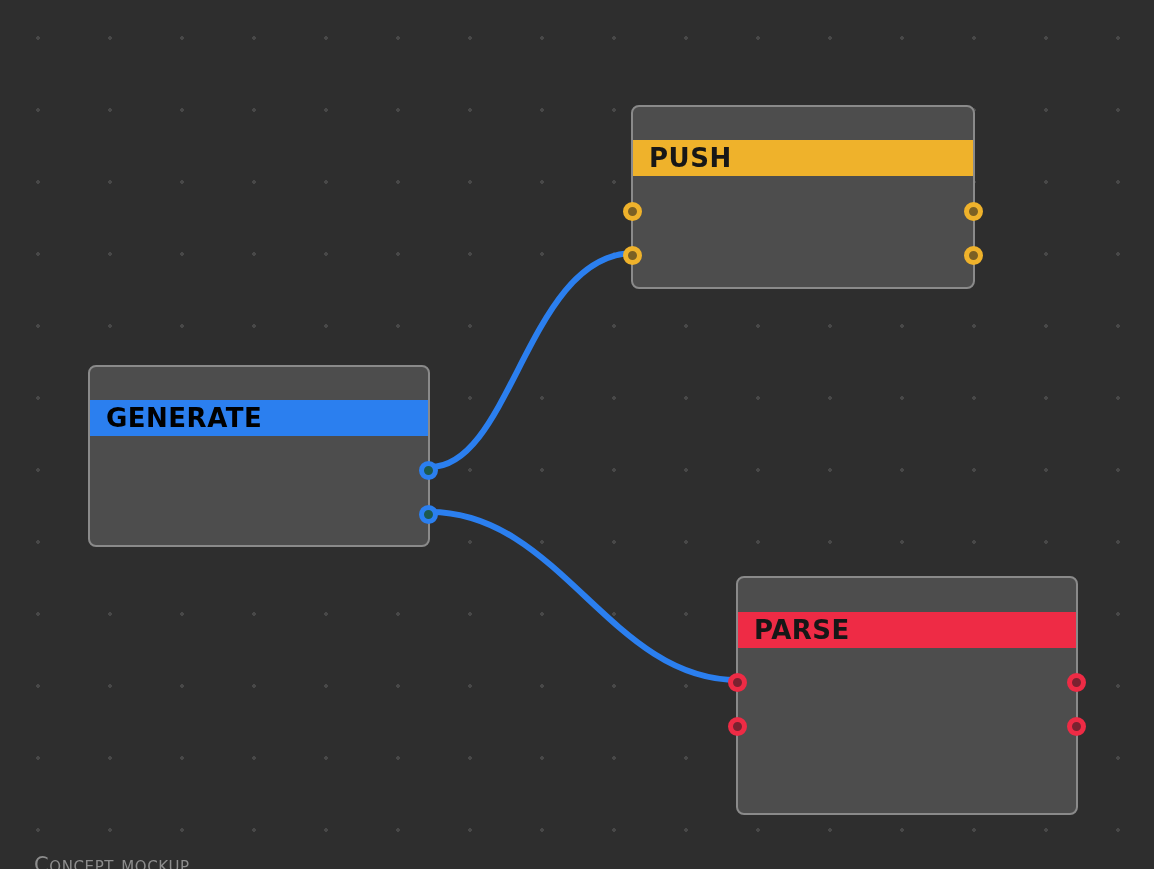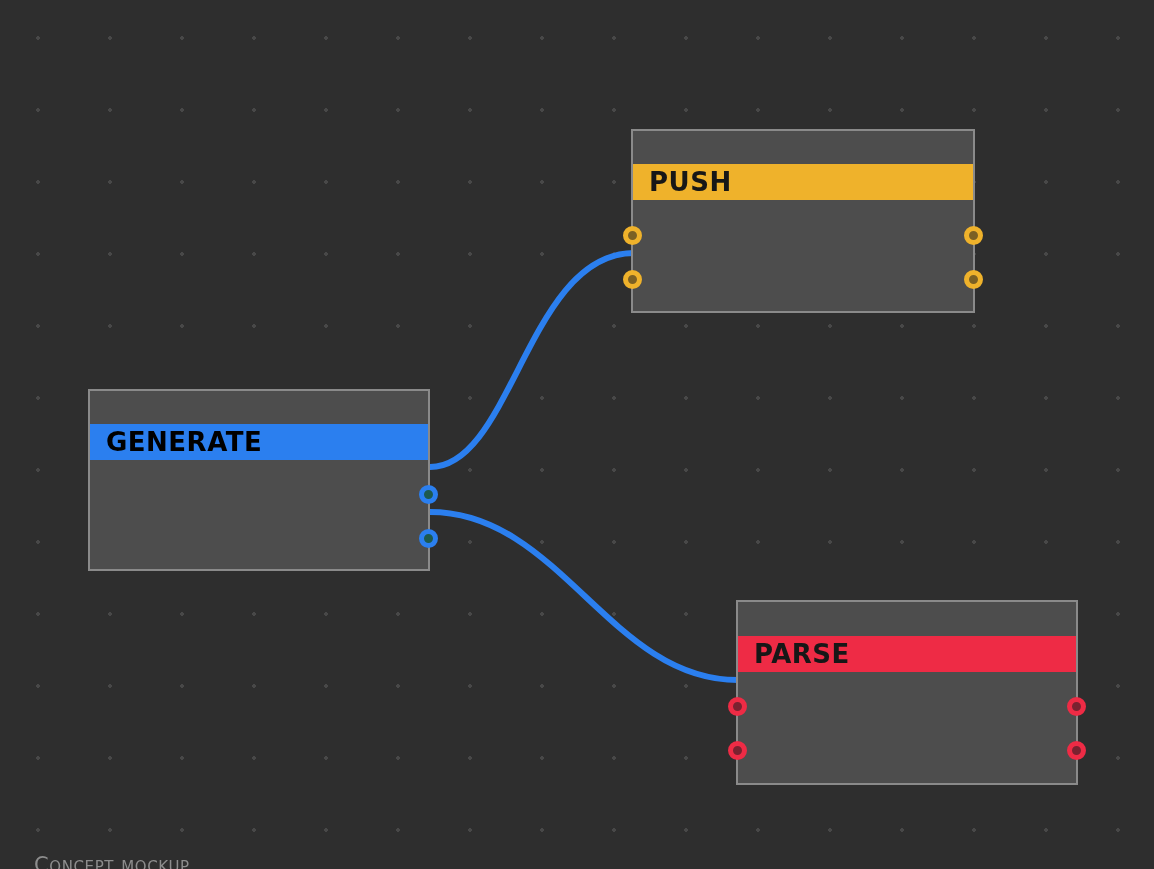--- a/index.html
+++ b/index.html
@@ -28,22 +28,21 @@
     height: 869px;
     pointer-events: none;
   }
 
   
   .node {
     position: absolute;
     box-sizing: border-box;
     background: #4d4d4d;
     border: 2px solid #8a8a8a;
-    border-radius: 0;
-    margin-top: 24px;
+    border-radius: 8px;
   }
   .node-title {
     position: absolute;
     left: 0;
     right: 0;
     height: 36px;
     display: flex;
     align-items: center;
     box-sizing: border-box;
     padding-left: 16px;
@@ -110,21 +109,21 @@
         <div class="port out port-amber" style="top: 95px;"></div>
         <div class="port out port-amber" style="top: 139px;"></div>
       </div>
       <div class="node" style="left: 88px; top: 365px; width: 342px; height: 182px;">
         <div class="node-title" style="top: 33px; background: rgb(43, 127, 239);">
           <span class="node-title-text" style="color: #000000;">GENERATE</span>
         </div>
         <div class="port out port-blue" style="top: 94px;"></div>
         <div class="port out port-blue" style="top: 138px;"></div>
       </div>
-      <div class="node" style="left: 736px; top: 576px; width: 342px; height: 185px;">
+      <div class="node" style="left: 736px; top: 576px; width: 342px; height: 239px;">
         <div class="node-title" style="top: 34px; background: rgb(238, 43, 69);">
           <span class="node-title-text" style="color: rgb(23, 23, 23);">PARSE</span>
         </div>
         <div class="port in port-red" style="top: 95px;"></div>
         <div class="port in port-red" style="top: 139px;"></div>
         <div class="port out port-red" style="top: 95px;"></div>
         <div class="port out port-red" style="top: 139px;"></div>
       </div>
     </div>
 

